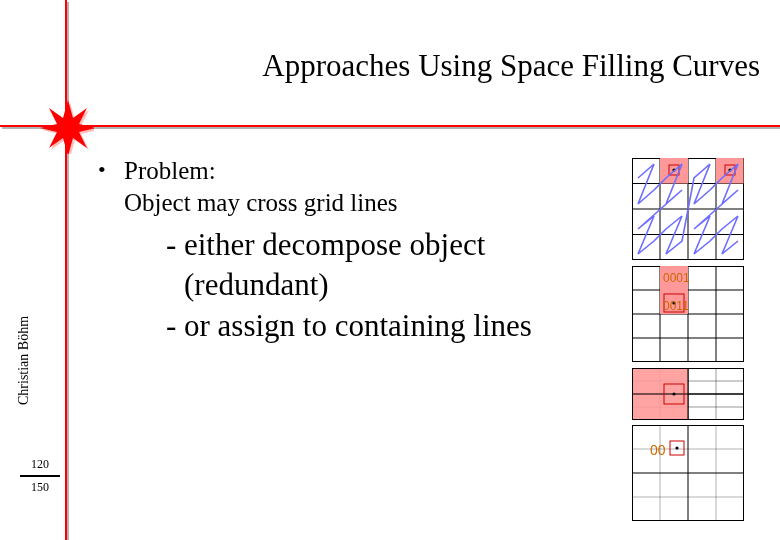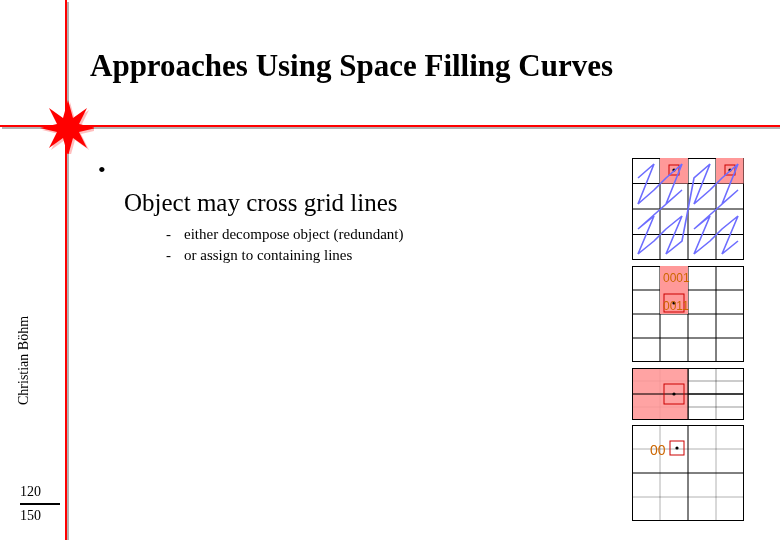--- a/index.html
+++ b/index.html
@@ -33,22 +33,23 @@
     height: 56px;
     left: 38px;
     top: 98px;
   }
   .title {
     position: absolute;
     top: 48px;
     left: 90px;
     width: 670px;
     font-size: 31px;
-    font-weight: bold;
+    font-weight: normal;
     white-space: nowrap;
+    text-align: right;
   }
   .body {
     position: absolute;
     top: 155px;
     left: 90px;
     width: 470px;
     font-size: 25px;
     line-height: 1.28;
   }
   .body ul.bullets {
@@ -68,21 +69,21 @@
     top: 1px;
     font-size: 22px;
   }
   .arrow {
     font-family: Arial, sans-serif;
   }
   ul.sub {
     list-style: none;
     margin: 6px 0 0 0;
     padding: 0;
-    font-size: 15px;
+    font-size: 31px;
   }
   ul.sub li {
     position: relative;
     padding-left: 24px;
     margin: 2px 0 2px 36px;
   }
   ul.sub li::before {
     content: "-";
     position: absolute;
     left: 6px;
@@ -95,23 +96,24 @@
     top: 405px;
     font-size: 14px;
     transform: rotate(-90deg);
     transform-origin: left top;
     white-space: nowrap;
   }
   
   .pagenums {
     position: absolute;
     left: 20px;
-    bottom: 16px;
+    bottom: 45px;
     width: 40px;
-    font-size: 14px;
+    text-align: center;
+    font-size: 12px;
   }
   .pagenums .line {
     height: 2px;
     background: #000;
     margin: 3px 0;
   }
   
   .fig {
     position: absolute;
     right: 36px;
@@ -136,21 +138,21 @@
       <polygon points="28,0 33,18 47,8 39,24 56,28 39,32 47,48 33,38 28,56 23,38 9,48 17,32 0,28 17,24 9,8 23,18" fill="#ff0000" opacity="0.25" transform="translate(2,2)"></polygon>
       <polygon points="28,0 33,18 47,8 39,24 56,28 39,32 47,48 33,38 28,56 23,38 9,48 17,32 0,28 17,24 9,8 23,18" fill="#ff0000"></polygon>
     </g>
   </svg>
 
   <div class="title">Approaches Using Space Filling Curves</div>
 
   <div class="body">
     <ul class="bullets">
       <li>
-        <br>
+        <span>Problem:</span><br>
         <span>Object may cross grid lines</span>
         <ul class="sub">
           <li>either decompose object (redundant)</li>
           <li>or assign to containing lines</li>
         </ul>
       </li>
     </ul>
   </div>
 
   <div class="author">Christian Böhm</div>

